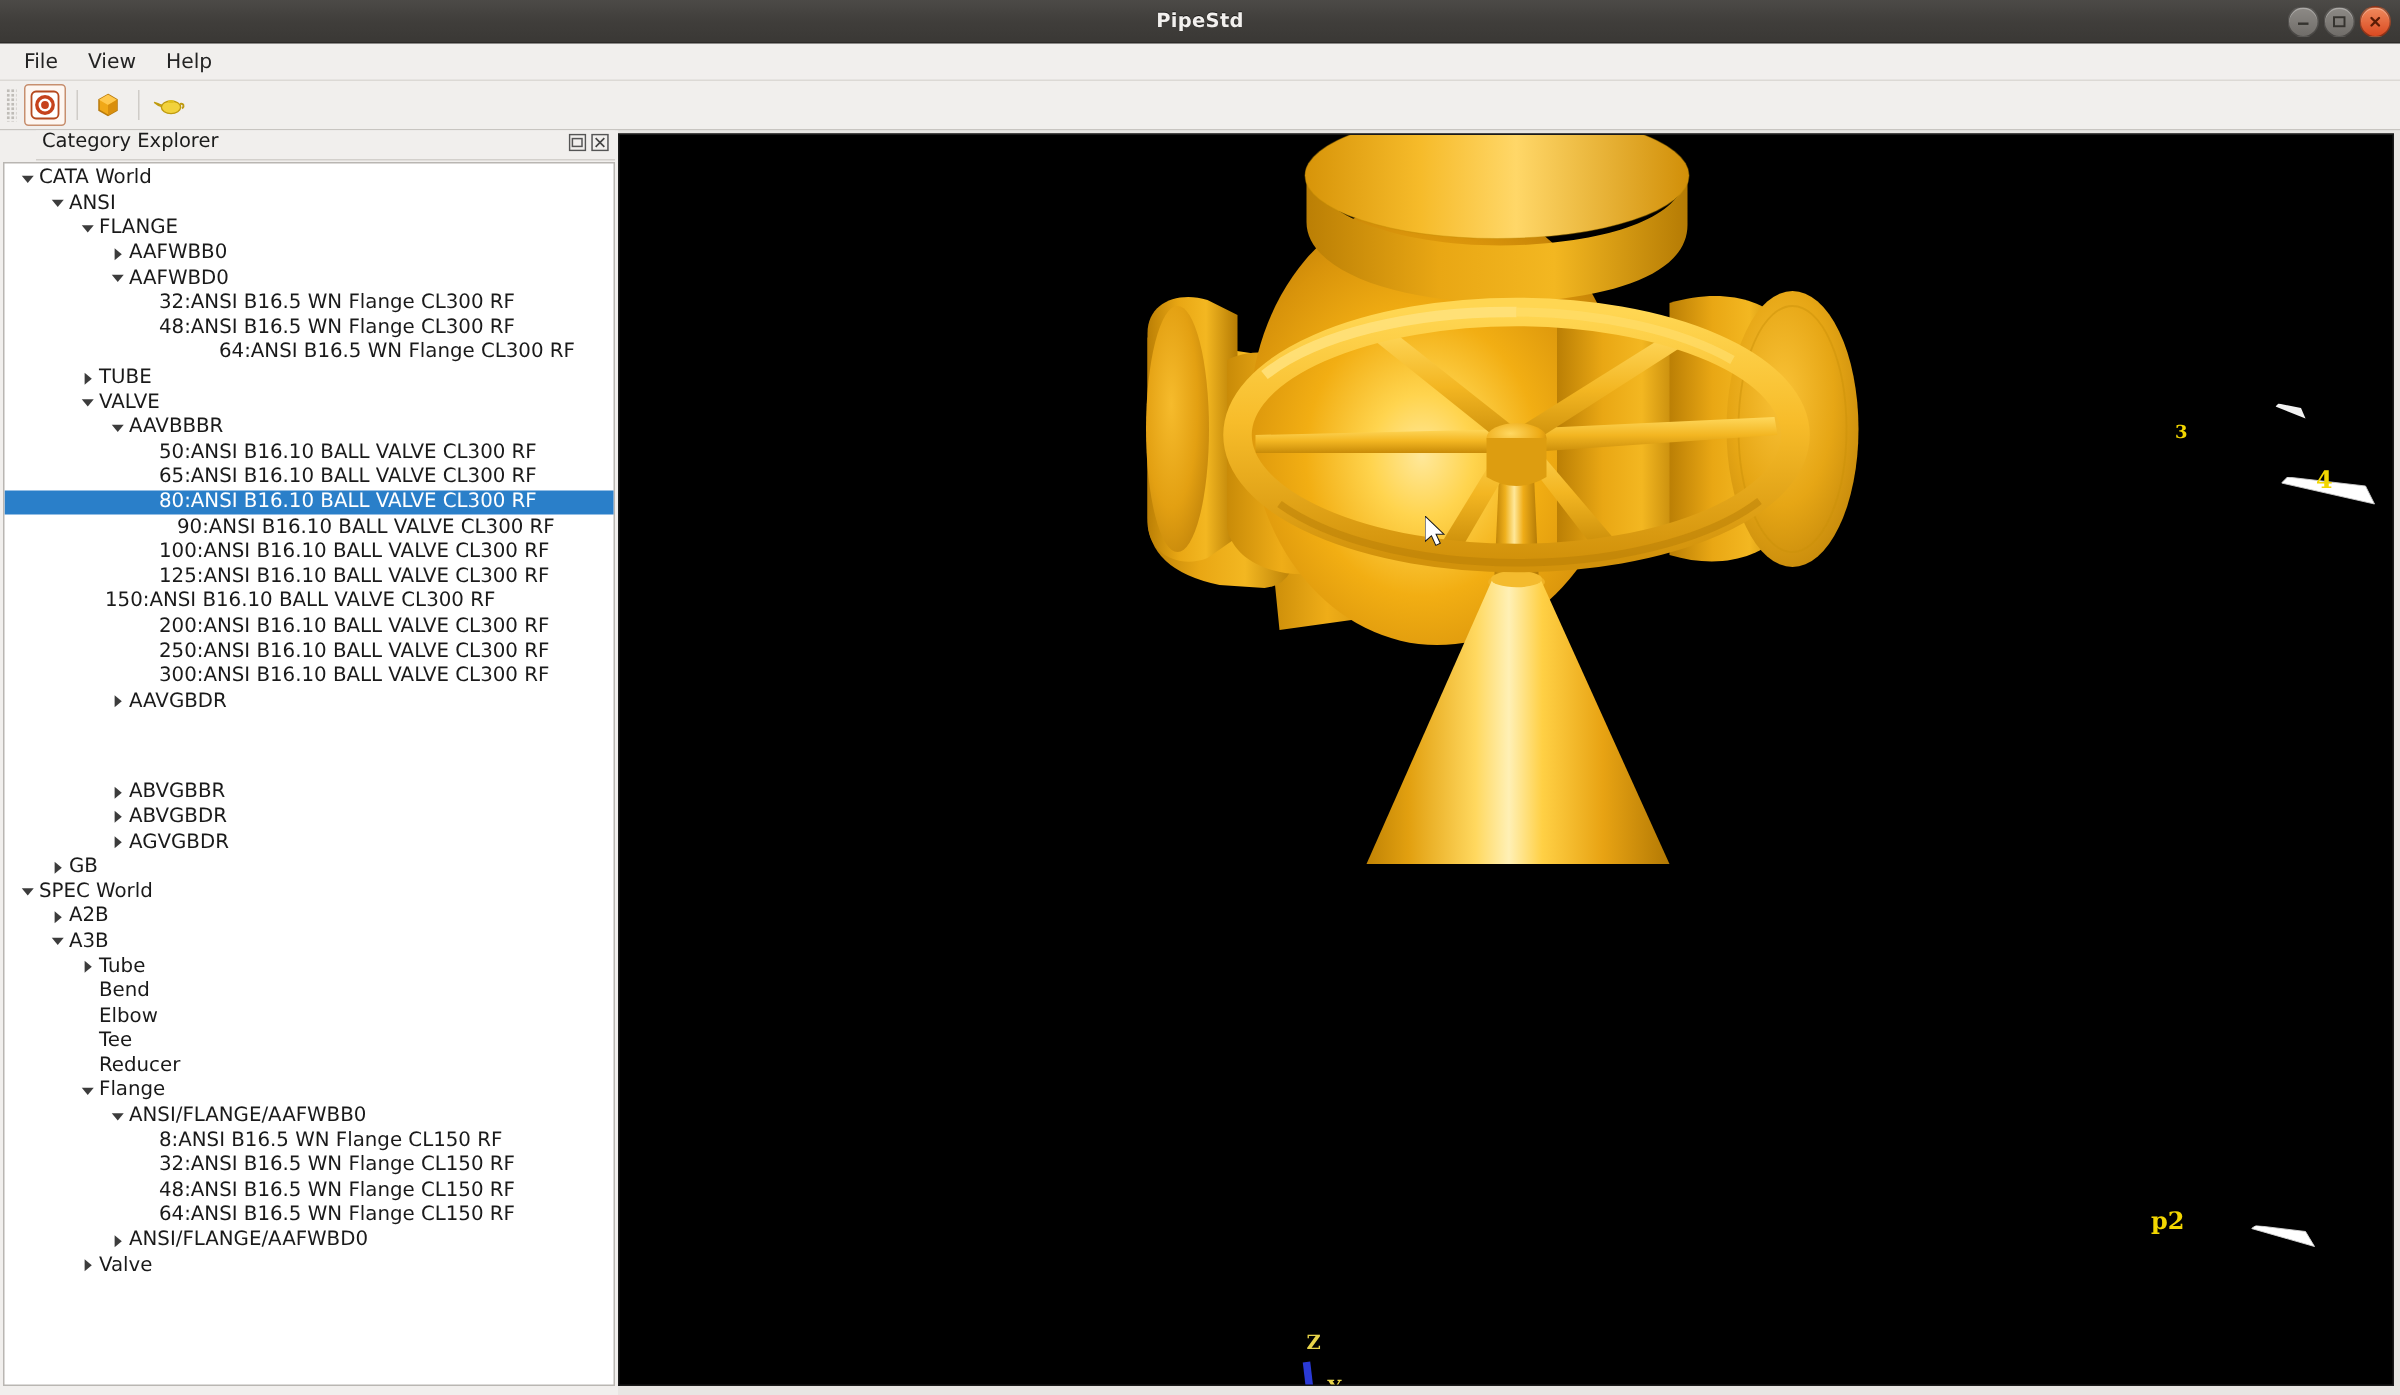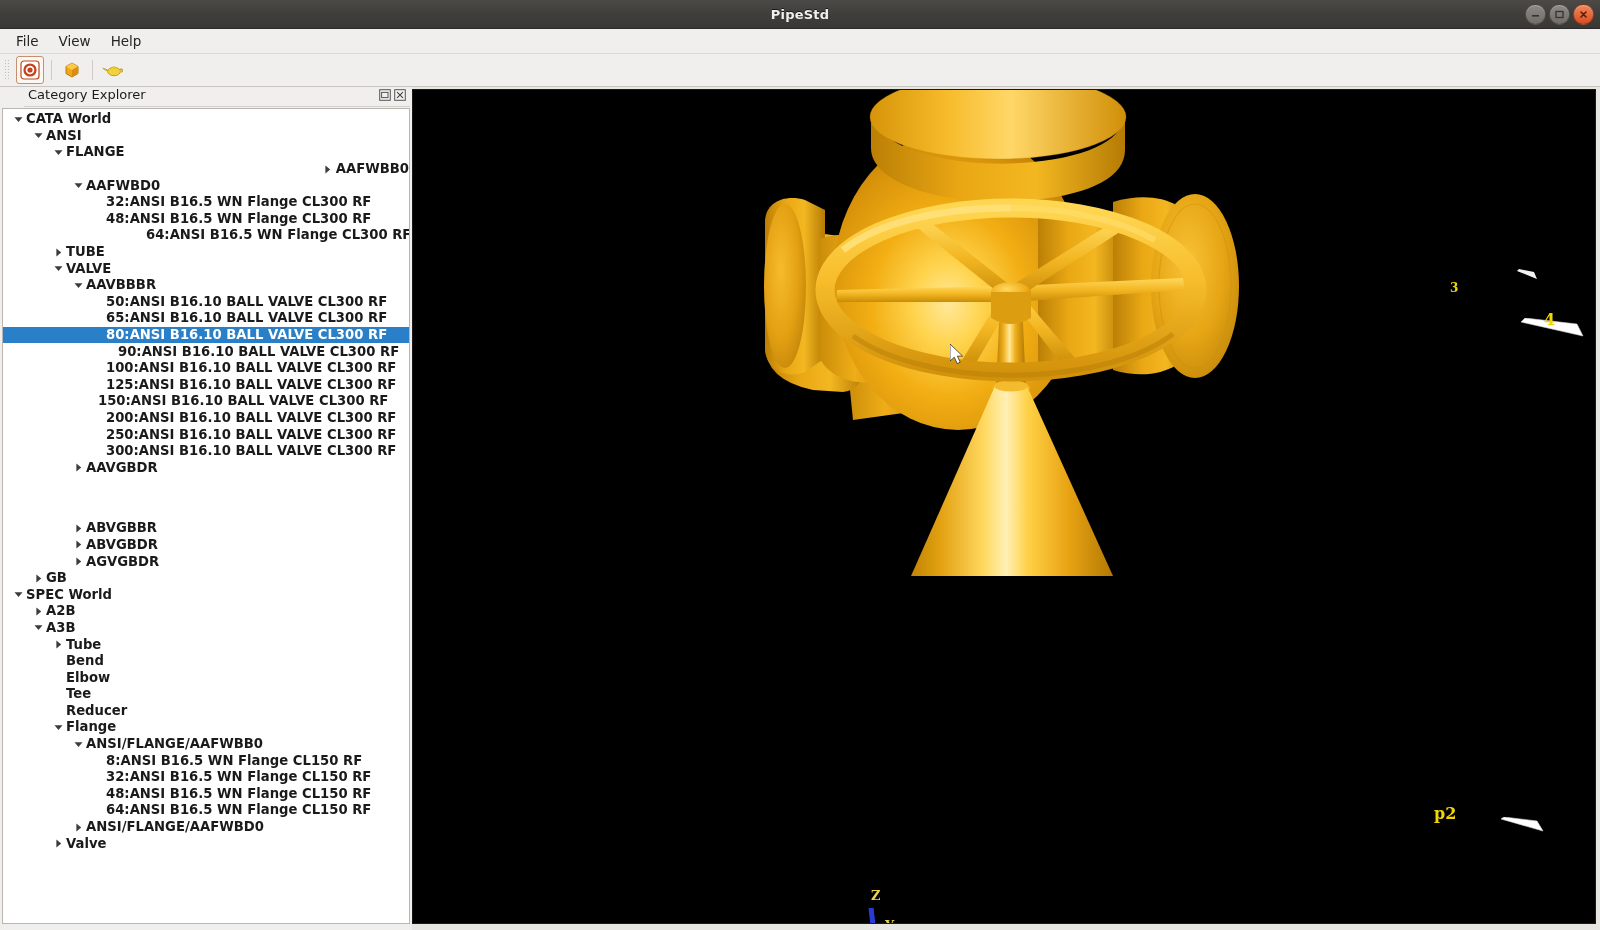--- a/index.html
+++ b/index.html
@@ -139,21 +139,20 @@
   }
   .tree-inner { padding: 2px 0 0 0; }
   .row {
     height: 16.6px;
     display: flex; align-items: center;
     font-size: 13.2px;
     color: #1a1a1a;
     white-space: nowrap;
     line-height: 16px;
     cursor: default;
-    font-weight: bold;
   }
   .row.selected {
     background: #2a7fc9;
     color: #ffffff;
   }
   .row .arrow {
     width: 14px; flex: 0 0 14px;
     display: flex; align-items: center; justify-content: center;
   }
   .row .arrow svg { display:block; }
@@ -300,21 +299,21 @@
               <span class="txt">ANSI</span>
             </div>
             <div class="row" style="padding-left: 48px;">
               <span class="arrow">
                 <svg width="9" height="9" viewBox="0 0 9 9">
                   <polygon points="0.5,2.2 8.5,2.2 4.5,7" fill="#3c3c3c"></polygon>
                 </svg>
               </span>
               <span class="txt">FLANGE</span>
             </div>
-            <div class="row" style="padding-left: 68px; justify-content: flex-end;">
+            <div class="row" style="padding-left: 68px;">
               <span class="arrow">
                 <svg width="9" height="9" viewBox="0 0 9 9">
                   <polygon points="2.4,0.5 2.4,8.5 7.2,4.5" fill="#3c3c3c"></polygon>
                 </svg>
               </span>
               <span class="txt">AAFWBB0</span>
             </div>
             <div class="row" style="padding-left: 68px;">
               <span class="arrow">
                 <svg width="9" height="9" viewBox="0 0 9 9">
@@ -376,21 +375,21 @@
               <span class="txt">90:ANSI B16.10 BALL VALVE CL300 RF</span>
             </div>
             <div class="row" style="padding-left: 88px;">
               <span class="arrow"></span>
               <span class="txt">100:ANSI B16.10 BALL VALVE CL300 RF</span>
             </div>
             <div class="row" style="padding-left: 88px;">
               <span class="arrow"></span>
               <span class="txt">125:ANSI B16.10 BALL VALVE CL300 RF</span>
             </div>
-            <div class="row" style="padding-left: 80px;">
+            <div class="row" style="padding-left: 52px;">
               <span class="arrow"></span>
               <span class="txt">150:ANSI B16.10 BALL VALVE CL300 RF</span>
             </div>
             <div class="row" style="padding-left: 88px;">
               <span class="arrow"></span>
               <span class="txt">200:ANSI B16.10 BALL VALVE CL300 RF</span>
             </div>
             <div class="row" style="padding-left: 88px;">
               <span class="arrow"></span>
               <span class="txt">250:ANSI B16.10 BALL VALVE CL300 RF</span>

